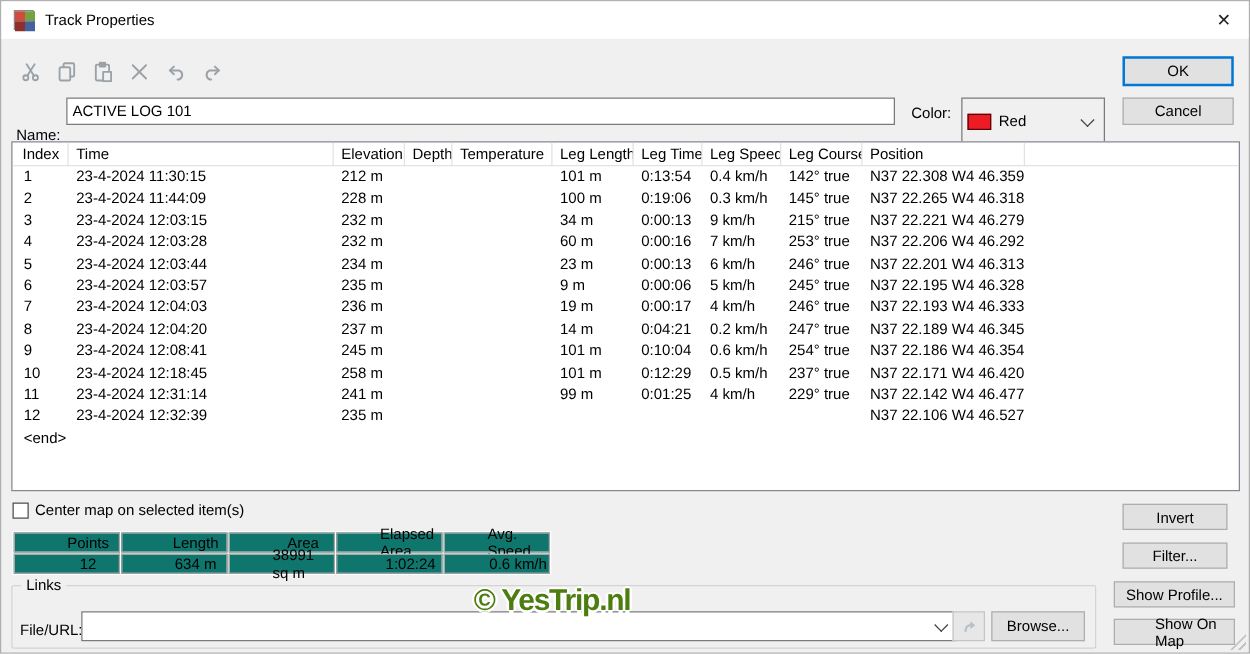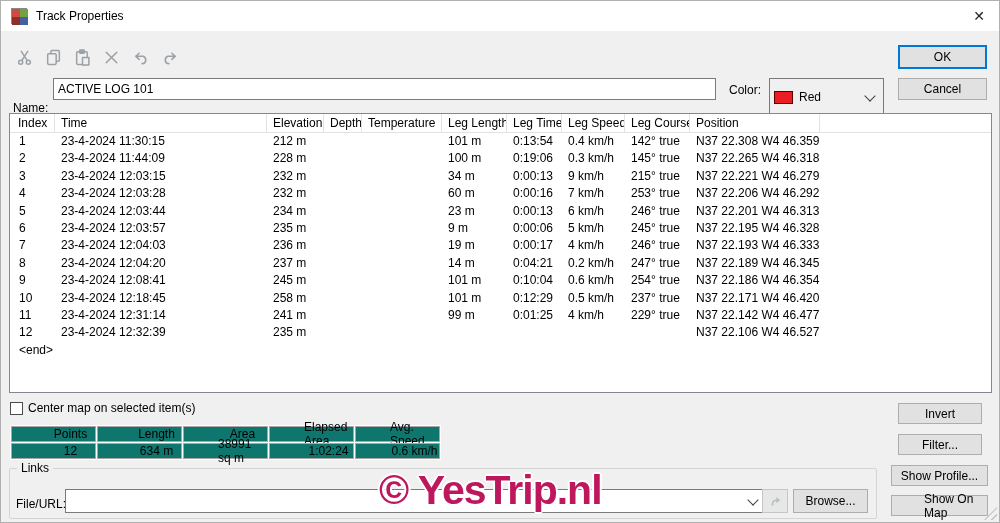--- a/index.html
+++ b/index.html
@@ -69,22 +69,22 @@
     border:1px solid #d4d4d4;border-radius:2px;}
   .group-label{position:absolute;left:7px;top:-8px;background:#f0f0f0;padding:0 4px;font-size:12px;}
   .fileurl-lbl{position:absolute;left:6px;top:28px;font-size:12px;}
   .combo{position:absolute;left:55px;top:20px;width:700px;height:24px;box-sizing:border-box;
     border:1px solid #7a7a7a;background:#fff;display:flex;align-items:center;}
   .combo input{flex:1;border:none;outline:none;height:100%;font:12px "Liberation Sans",sans-serif;
     padding:0 4px;background:transparent;}
   .combo .chev{margin-right:7px;}
   .btn-go svg{stroke:#b9c0c6;fill:#b9c0c6;}
   
-  .watermark{position:absolute;left:378px;top:466px;font-size:41px;font-weight:bold;
-    letter-spacing:-1px;color:#be185d;z-index:30;pointer-events:none;
+  .watermark{position:absolute;left:378px;top:466px;font-size:24px;font-weight:bold;
+    letter-spacing:-1px;color:#4d7c0f;z-index:30;pointer-events:none;
     text-shadow:-2px 0 0 #fff,2px 0 0 #fff,0 -2px 0 #fff,0 2px 0 #fff,
       -1px -1px 0 #fff,1px 1px 0 #fff,-1px 1px 0 #fff,1px -1px 0 #fff;}
   
   .grip{position:absolute;right:2px;bottom:2px;width:13px;height:13px;
     background:repeating-linear-gradient(135deg,#c4c4c4 0 1.5px,transparent 1.5px 4.5px);
     clip-path:polygon(100% 0,100% 100%,0 100%);}
 </style>
 </head>
 <body>
 

